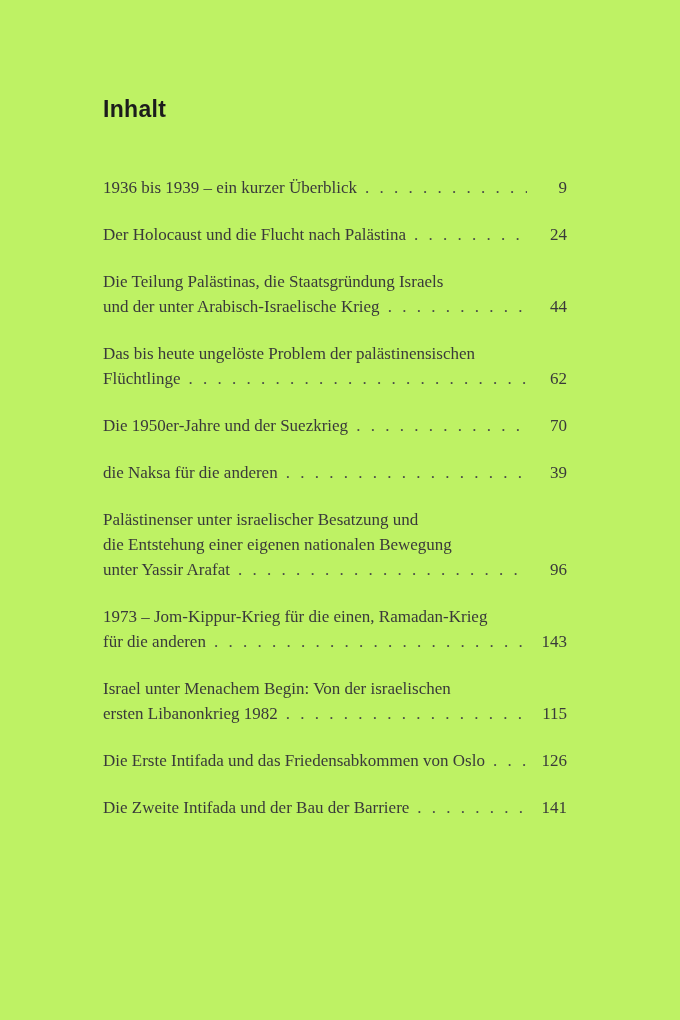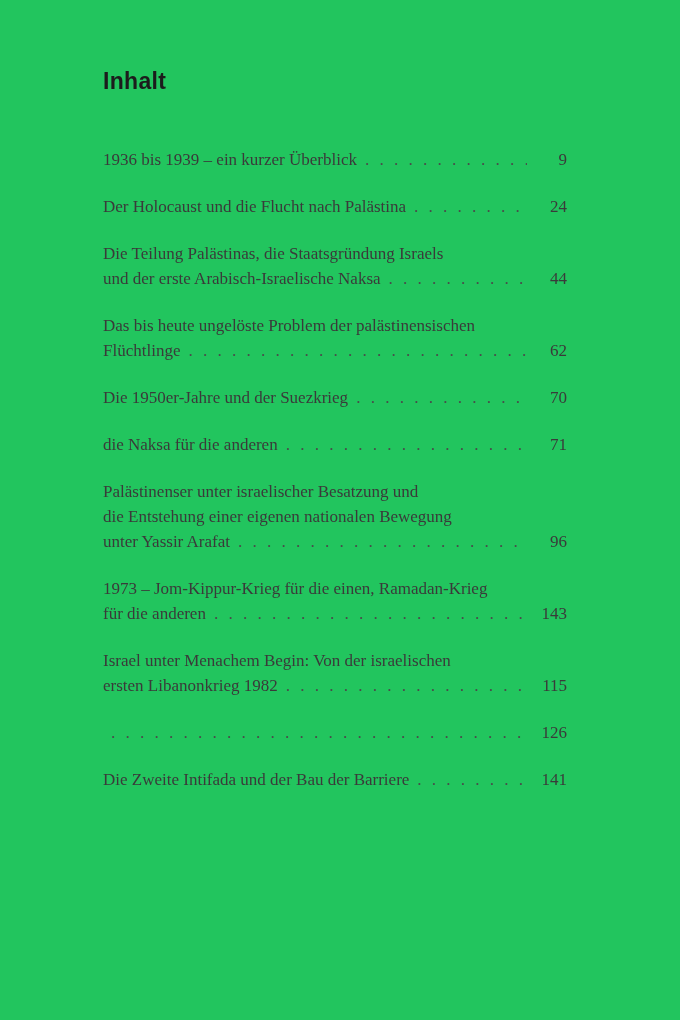--- a/index.html
+++ b/index.html
@@ -5,22 +5,22 @@
   html, body {
     margin: 0;
     padding: 0;
     background: #ffffff;
   }
   .page {
     position: relative;
     width: 680px;
     height: 1020px;
     box-sizing: border-box;
-    background: #22c55e;
-    padding: 68px 113px 0 103px;
+    background: #bef264;
+    padding: 96px 113px 0 103px;
     overflow: hidden;
     font-family: "Liberation Serif", serif;
     color: #3a3a3a;
   }
   .title {
     font-family: "Liberation Sans", sans-serif;
     font-weight: 700;
     font-size: 23px;
     color: #1c1c1c;
     letter-spacing: 0.3px;
@@ -77,21 +77,21 @@
         <div class="line last">
           <span class="txt">Der Holocaust und die Flucht nach Palästina</span>
           <span class="leader" aria-hidden="true">. . . . . . . . . . . . . . . . . . . . . . . . . . . . . . . . . . . . . . . . . . . . . . . . . . . . . . . . . . . . . . . . . . . . . . . . . . . . . . . .</span>
           <span class="pagenum">24</span>
         </div>
       </div>
 
   <div class="entry">
         <div class="line">Die Teilung Palästinas, die Staatsgründung Israels</div>
         <div class="line last">
-          <span class="txt">und der erste Arabisch-Israelische Naksa</span>
+          <span class="txt">und der unter Arabisch-Israelische Krieg</span>
           <span class="leader" aria-hidden="true">. . . . . . . . . . . . . . . . . . . . . . . . . . . . . . . . . . . . . . . . . . . . . . . . . . . . . . . . . . . . . . . . . . . . . . . . . . . . . . . .</span>
           <span class="pagenum">44</span>
         </div>
       </div>
 
   <div class="entry">
         <div class="line">Das bis heute ungelöste Problem der palästinensischen</div>
         <div class="line last">
           <span class="txt">Flüchtlinge</span>
           <span class="leader" aria-hidden="true">. . . . . . . . . . . . . . . . . . . . . . . . . . . . . . . . . . . . . . . . . . . . . . . . . . . . . . . . . . . . . . . . . . . . . . . . . . . . . . . .</span>
@@ -104,21 +104,21 @@
           <span class="txt">Die 1950er-Jahre und der Suezkrieg</span>
           <span class="leader" aria-hidden="true">. . . . . . . . . . . . . . . . . . . . . . . . . . . . . . . . . . . . . . . . . . . . . . . . . . . . . . . . . . . . . . . . . . . . . . . . . . . . . . . .</span>
           <span class="pagenum">70</span>
         </div>
       </div>
 
   <div class="entry">
         <div class="line last">
           <span class="txt">die Naksa für die anderen</span>
           <span class="leader" aria-hidden="true">. . . . . . . . . . . . . . . . . . . . . . . . . . . . . . . . . . . . . . . . . . . . . . . . . . . . . . . . . . . . . . . . . . . . . . . . . . . . . . . .</span>
-          <span class="pagenum">71</span>
+          <span class="pagenum">39</span>
         </div>
       </div>
 
   <div class="entry">
         <div class="line">Palästinenser unter israelischer Besatzung und</div>
         <div class="line">die Entstehung einer eigenen nationalen Bewegung</div>
         <div class="line last">
           <span class="txt">unter Yassir Arafat</span>
           <span class="leader" aria-hidden="true">. . . . . . . . . . . . . . . . . . . . . . . . . . . . . . . . . . . . . . . . . . . . . . . . . . . . . . . . . . . . . . . . . . . . . . . . . . . . . . . .</span>
           <span class="pagenum">96</span>
@@ -138,20 +138,21 @@
         <div class="line">Israel unter Menachem Begin: Von der israelischen</div>
         <div class="line last">
           <span class="txt">ersten Libanonkrieg 1982</span>
           <span class="leader" aria-hidden="true">. . . . . . . . . . . . . . . . . . . . . . . . . . . . . . . . . . . . . . . . . . . . . . . . . . . . . . . . . . . . . . . . . . . . . . . . . . . . . . . .</span>
           <span class="pagenum">115</span>
         </div>
       </div>
 
   <div class="entry">
         <div class="line last">
+          <span class="txt">Die Erste Intifada und das Friedensabkommen von Oslo</span>
           <span class="leader" aria-hidden="true">. . . . . . . . . . . . . . . . . . . . . . . . . . . . . . . . . . . . . . . . . . . . . . . . . . . . . . . . . . . . . . . . . . . . . . . . . . . . . . . .</span>
           <span class="pagenum">126</span>
         </div>
       </div>
 
   <div class="entry">
         <div class="line last">
           <span class="txt">Die Zweite Intifada und der Bau der Barriere</span>
           <span class="leader" aria-hidden="true">. . . . . . . . . . . . . . . . . . . . . . . . . . . . . . . . . . . . . . . . . . . . . . . . . . . . . . . . . . . . . . . . . . . . . . . . . . . . . . . .</span>
           <span class="pagenum">141</span>

